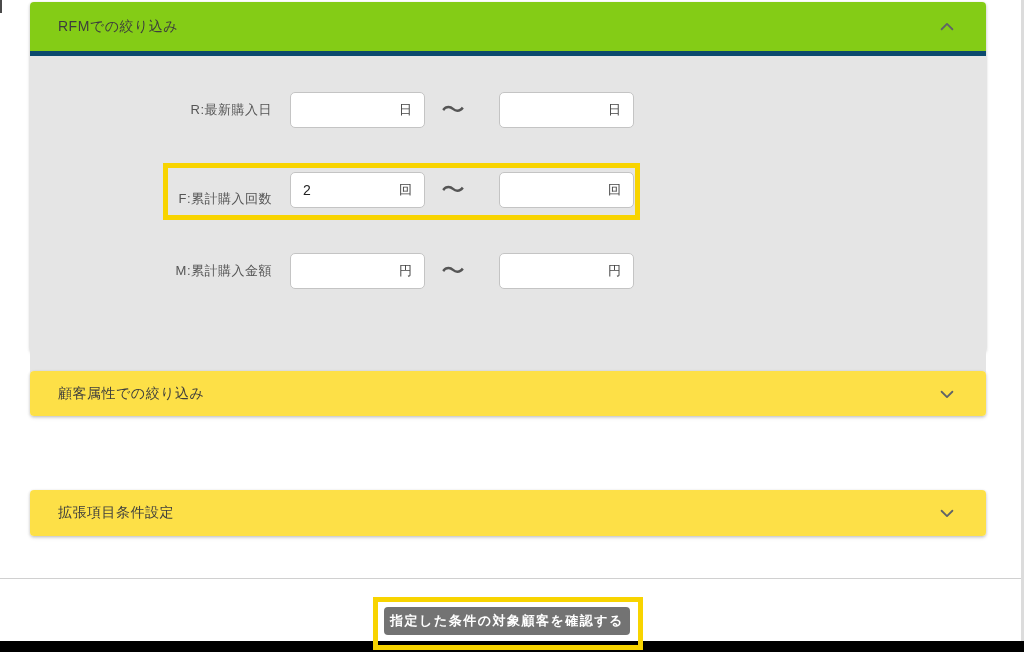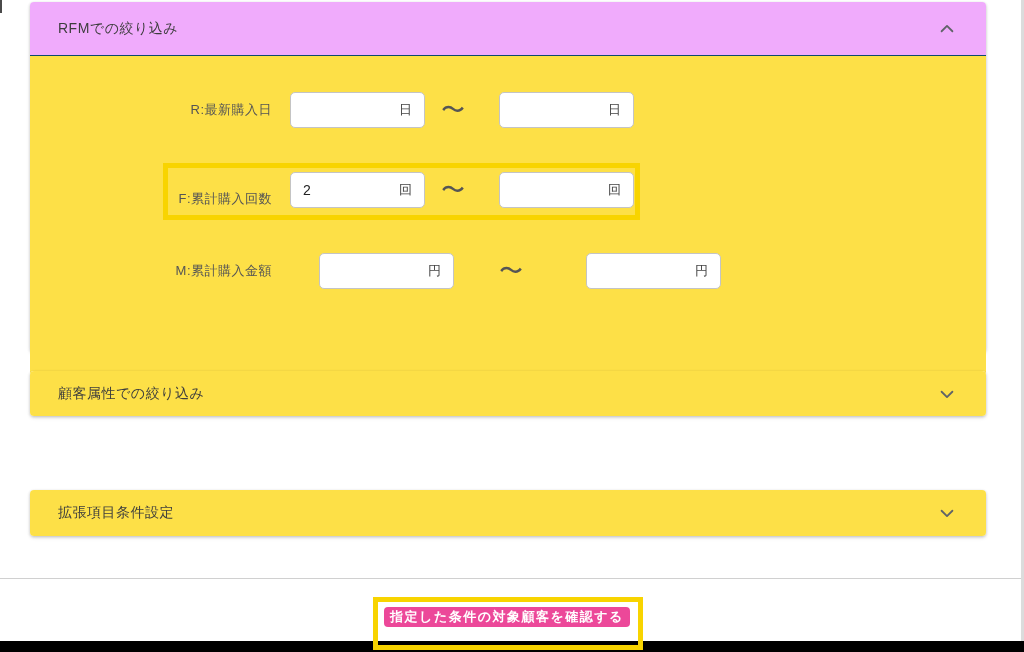--- a/index.html
+++ b/index.html
@@ -24,49 +24,49 @@
   .rfm-panel { top: 2px; height: 350px; }
   .panel-header {
     height: 54px;
     display: flex;
     align-items: center;
     justify-content: space-between;
     padding: 0 30px 0 28px;
     cursor: pointer;
   }
   .rfm-panel .panel-header {
-    background: #f0abfc;
-    border-bottom: 1px solid #0c4a6e;
+    background: #84cc16;
+    border-bottom: 5px solid #0c4a6e;
     border-radius: 4px 4px 0 0;
   }
   .panel-title {
     font-size: 14px;
     color: #3d3d3d;
     letter-spacing: 0.5px;
   }
   .chevron { width: 18px; height: 18px; display: block; }
 
   .panel-body {
     position: relative;
     height: 326px;
-    background: #fde047;
+    background: #e5e5e5;
     border-radius: 0 0 4px 4px;
   }
 
   
   .rfm-row {
     position: absolute;
     left: 0;
     height: 36px;
     display: flex;
     align-items: center;
   }
   .row-r { top: 36px; }
   .row-f { top: 116px; align-items: flex-end; }
-  .row-m { top: 197px; gap: 29px; }
+  .row-m { top: 197px; }
   .row-label {
     width: 242px;
     text-align: right;
     font-size: 13px;
     color: #555555;
     letter-spacing: 0.5px;
   }
   .input-box {
     margin-left: 18px;
     width: 135px;
@@ -104,22 +104,22 @@
     left: 0;
     width: 1024px;
     height: 1px;
     background: #d0d0d0;
   }
   .confirm-button {
     position: absolute;
     top: 607px;
     left: 384px;
     width: 246px;
-    height: 20px;
-    background: #ec4899;
+    height: 28px;
+    background: #737373;
     color: #ffffff;
     border: none;
     border-radius: 4px;
     font-size: 13px;
     font-weight: bold;
     letter-spacing: 1.5px;
     display: flex;
     align-items: center;
     justify-content: center;
     cursor: pointer;

